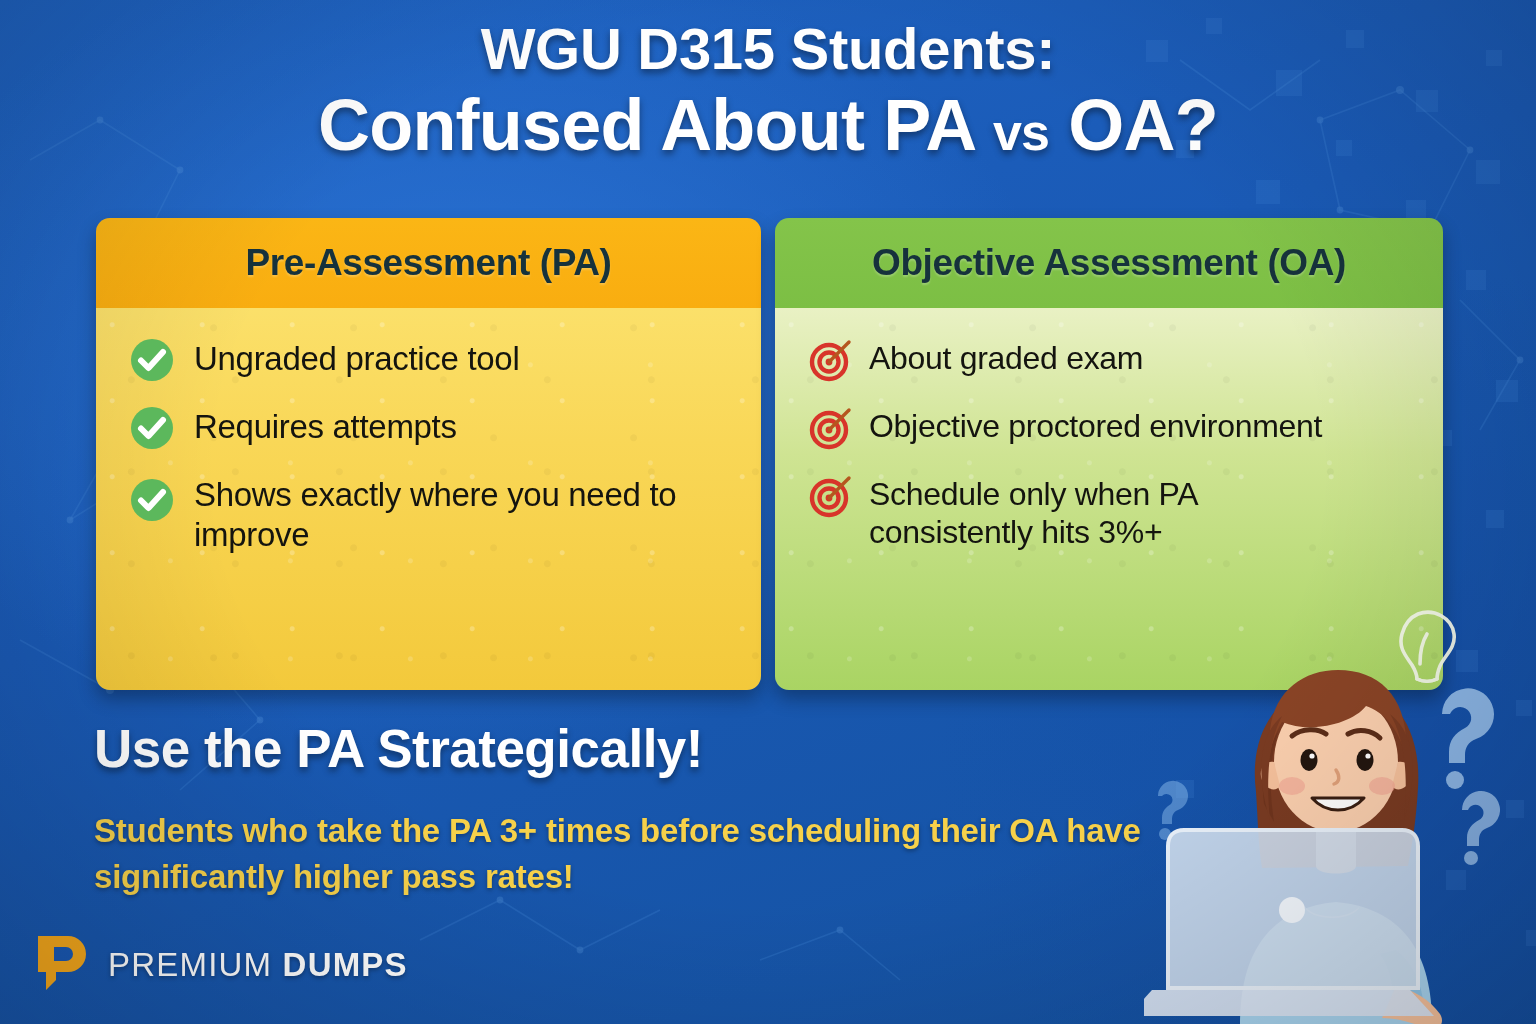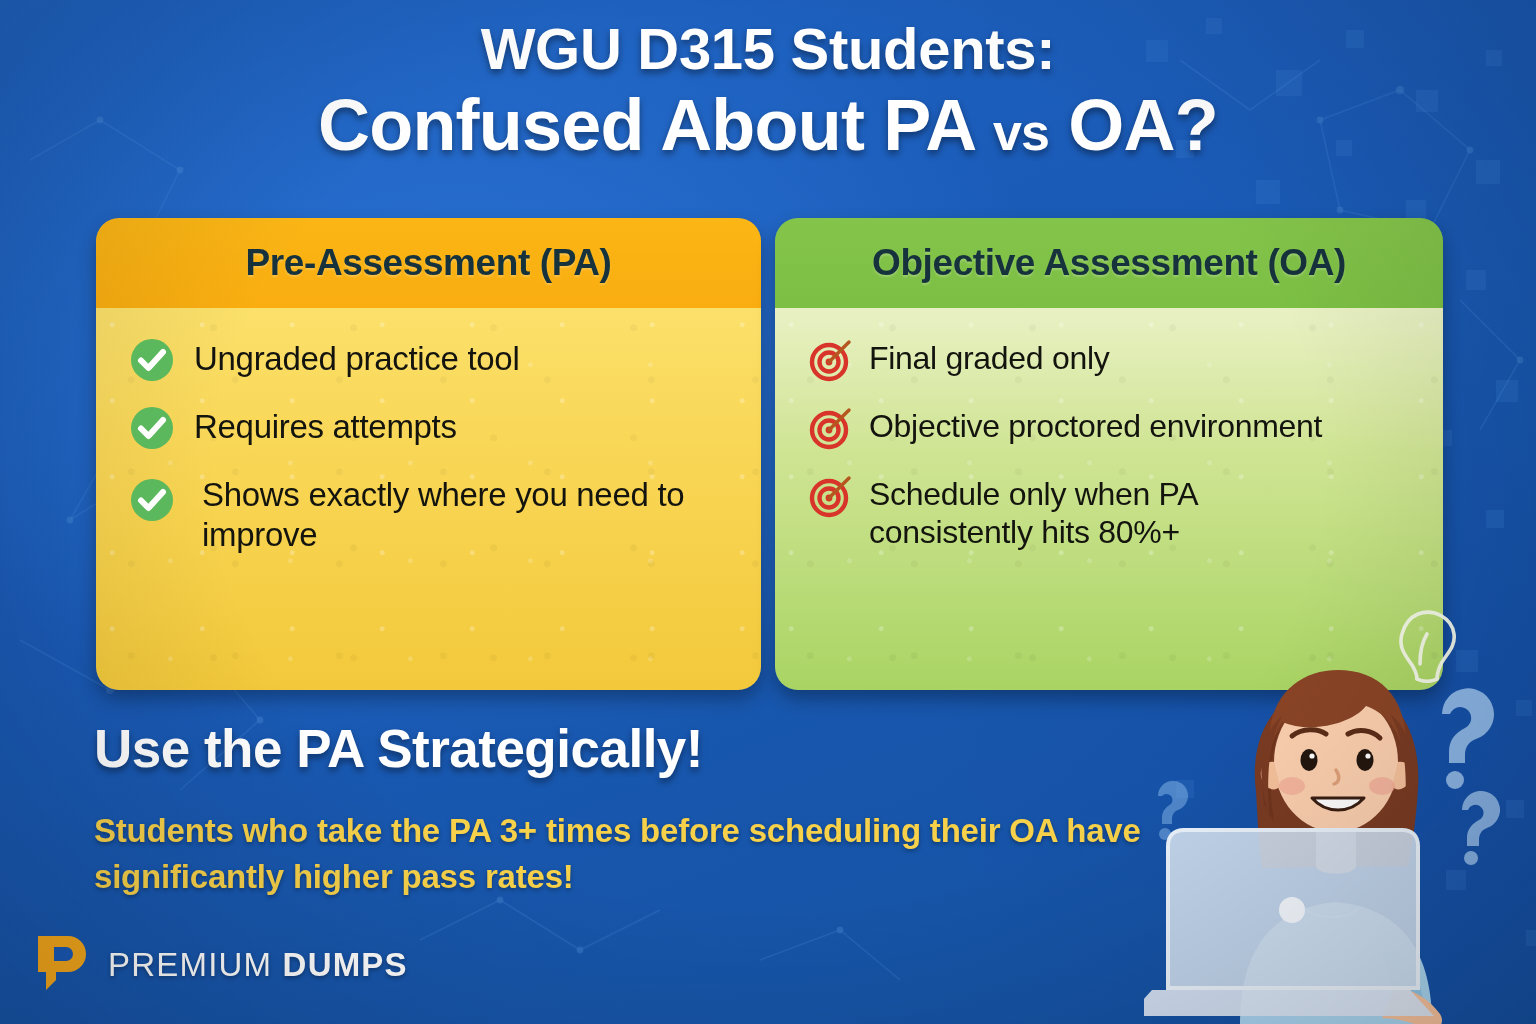--- a/index.html
+++ b/index.html
@@ -53,21 +53,21 @@
     font-size:72px; font-weight:bold;
     letter-spacing:-.8px; line-height:1.12;
     margin-top:6px;
     white-space:nowrap;
   }
   .headline .l2 .vs { font-size:52px; }
 
   
   .card {
     position:absolute;
-    border-radius:23px;
+    border-radius:14px;
     overflow:hidden;
     box-shadow:0 9px 18px rgba(0,0,0,.30);
   }
   .card-pa { left:96px; top:218px; width:665px; height:472px; }
   .card-oa { left:775px; top:218px; width:668px; height:472px; }
 
   .card-head {
     height:90px;
     display:flex; align-items:center; justify-content:center;
     font-size:37px; font-weight:bold;
@@ -257,62 +257,62 @@
             <path d="M13 24.5 L20.5 32 L35 16" fill="none" stroke="#ffffff" stroke-width="6" stroke-linecap="round" stroke-linejoin="round"></path>
           </svg>
           <span class="itxt">Requires attempts</span>
         </li>
 
         <li class="two-line">
           <svg class="ico" viewBox="0 0 48 48" style="align-self:flex-start;margin-top:4px;">
             <circle cx="24" cy="24" r="21" fill="#5cb85c"></circle>
             <path d="M13 24.5 L20.5 32 L35 16" fill="none" stroke="#ffffff" stroke-width="6" stroke-linecap="round" stroke-linejoin="round"></path>
           </svg>
-          <span class="itxt" style="max-width:530px;margin-left:8px;">Shows exactly where you need to improve</span>
+          <span class="itxt" style="max-width:530px;">Shows exactly where you need to improve</span>
         </li>
 
 
       </ul>
     </div>
   </div>
 
   <div class="card card-oa">
     <div class="card-head">Objective Assessment (OA)</div>
     <div class="card-body">
       <ul class="items">
 
         <li>
           <svg class="ico" viewBox="0 0 48 48">
             <circle cx="22" cy="26" r="17" fill="none" stroke="#d8342a" stroke-width="4.4"></circle>
             <circle cx="22" cy="26" r="9.5" fill="none" stroke="#d8342a" stroke-width="4.4"></circle>
             <circle cx="22" cy="26" r="3.4" fill="#d8342a"></circle>
             <path d="M22 26 L42 6" stroke="#b5561e" stroke-width="3.4" stroke-linecap="round"></path>
           </svg>
-          <span class="itxt">Final graded only</span>
+          <span class="itxt">About graded exam</span>
         </li>
 
 
         <li>
           <svg class="ico" viewBox="0 0 48 48">
             <circle cx="22" cy="26" r="17" fill="none" stroke="#d8342a" stroke-width="4.4"></circle>
             <circle cx="22" cy="26" r="9.5" fill="none" stroke="#d8342a" stroke-width="4.4"></circle>
             <circle cx="22" cy="26" r="3.4" fill="#d8342a"></circle>
             <path d="M22 26 L42 6" stroke="#b5561e" stroke-width="3.4" stroke-linecap="round"></path>
           </svg>
           <span class="itxt">Objective proctored environment</span>
         </li>
 
         <li class="two-line">
           <svg class="ico" viewBox="0 0 48 48">
             <circle cx="22" cy="26" r="17" fill="none" stroke="#d8342a" stroke-width="4.4"></circle>
             <circle cx="22" cy="26" r="9.5" fill="none" stroke="#d8342a" stroke-width="4.4"></circle>
             <circle cx="22" cy="26" r="3.4" fill="#d8342a"></circle>
             <path d="M22 26 L42 6" stroke="#b5561e" stroke-width="3.4" stroke-linecap="round"></path>
           </svg>
-          <span class="itxt" style="max-width:450px;">Schedule only when PA consistently hits 80%+</span>
+          <span class="itxt" style="max-width:450px;">Schedule only when PA consistently hits 3%+</span>
         </li>
 
       </ul>
     </div>
   </div>
 
   <div class="cta">Use the PA Strategically!</div>
   <div class="sub">Students who take the PA 3+ times before scheduling their OA have significantly higher pass rates!</div>
 
   <div class="logo">

